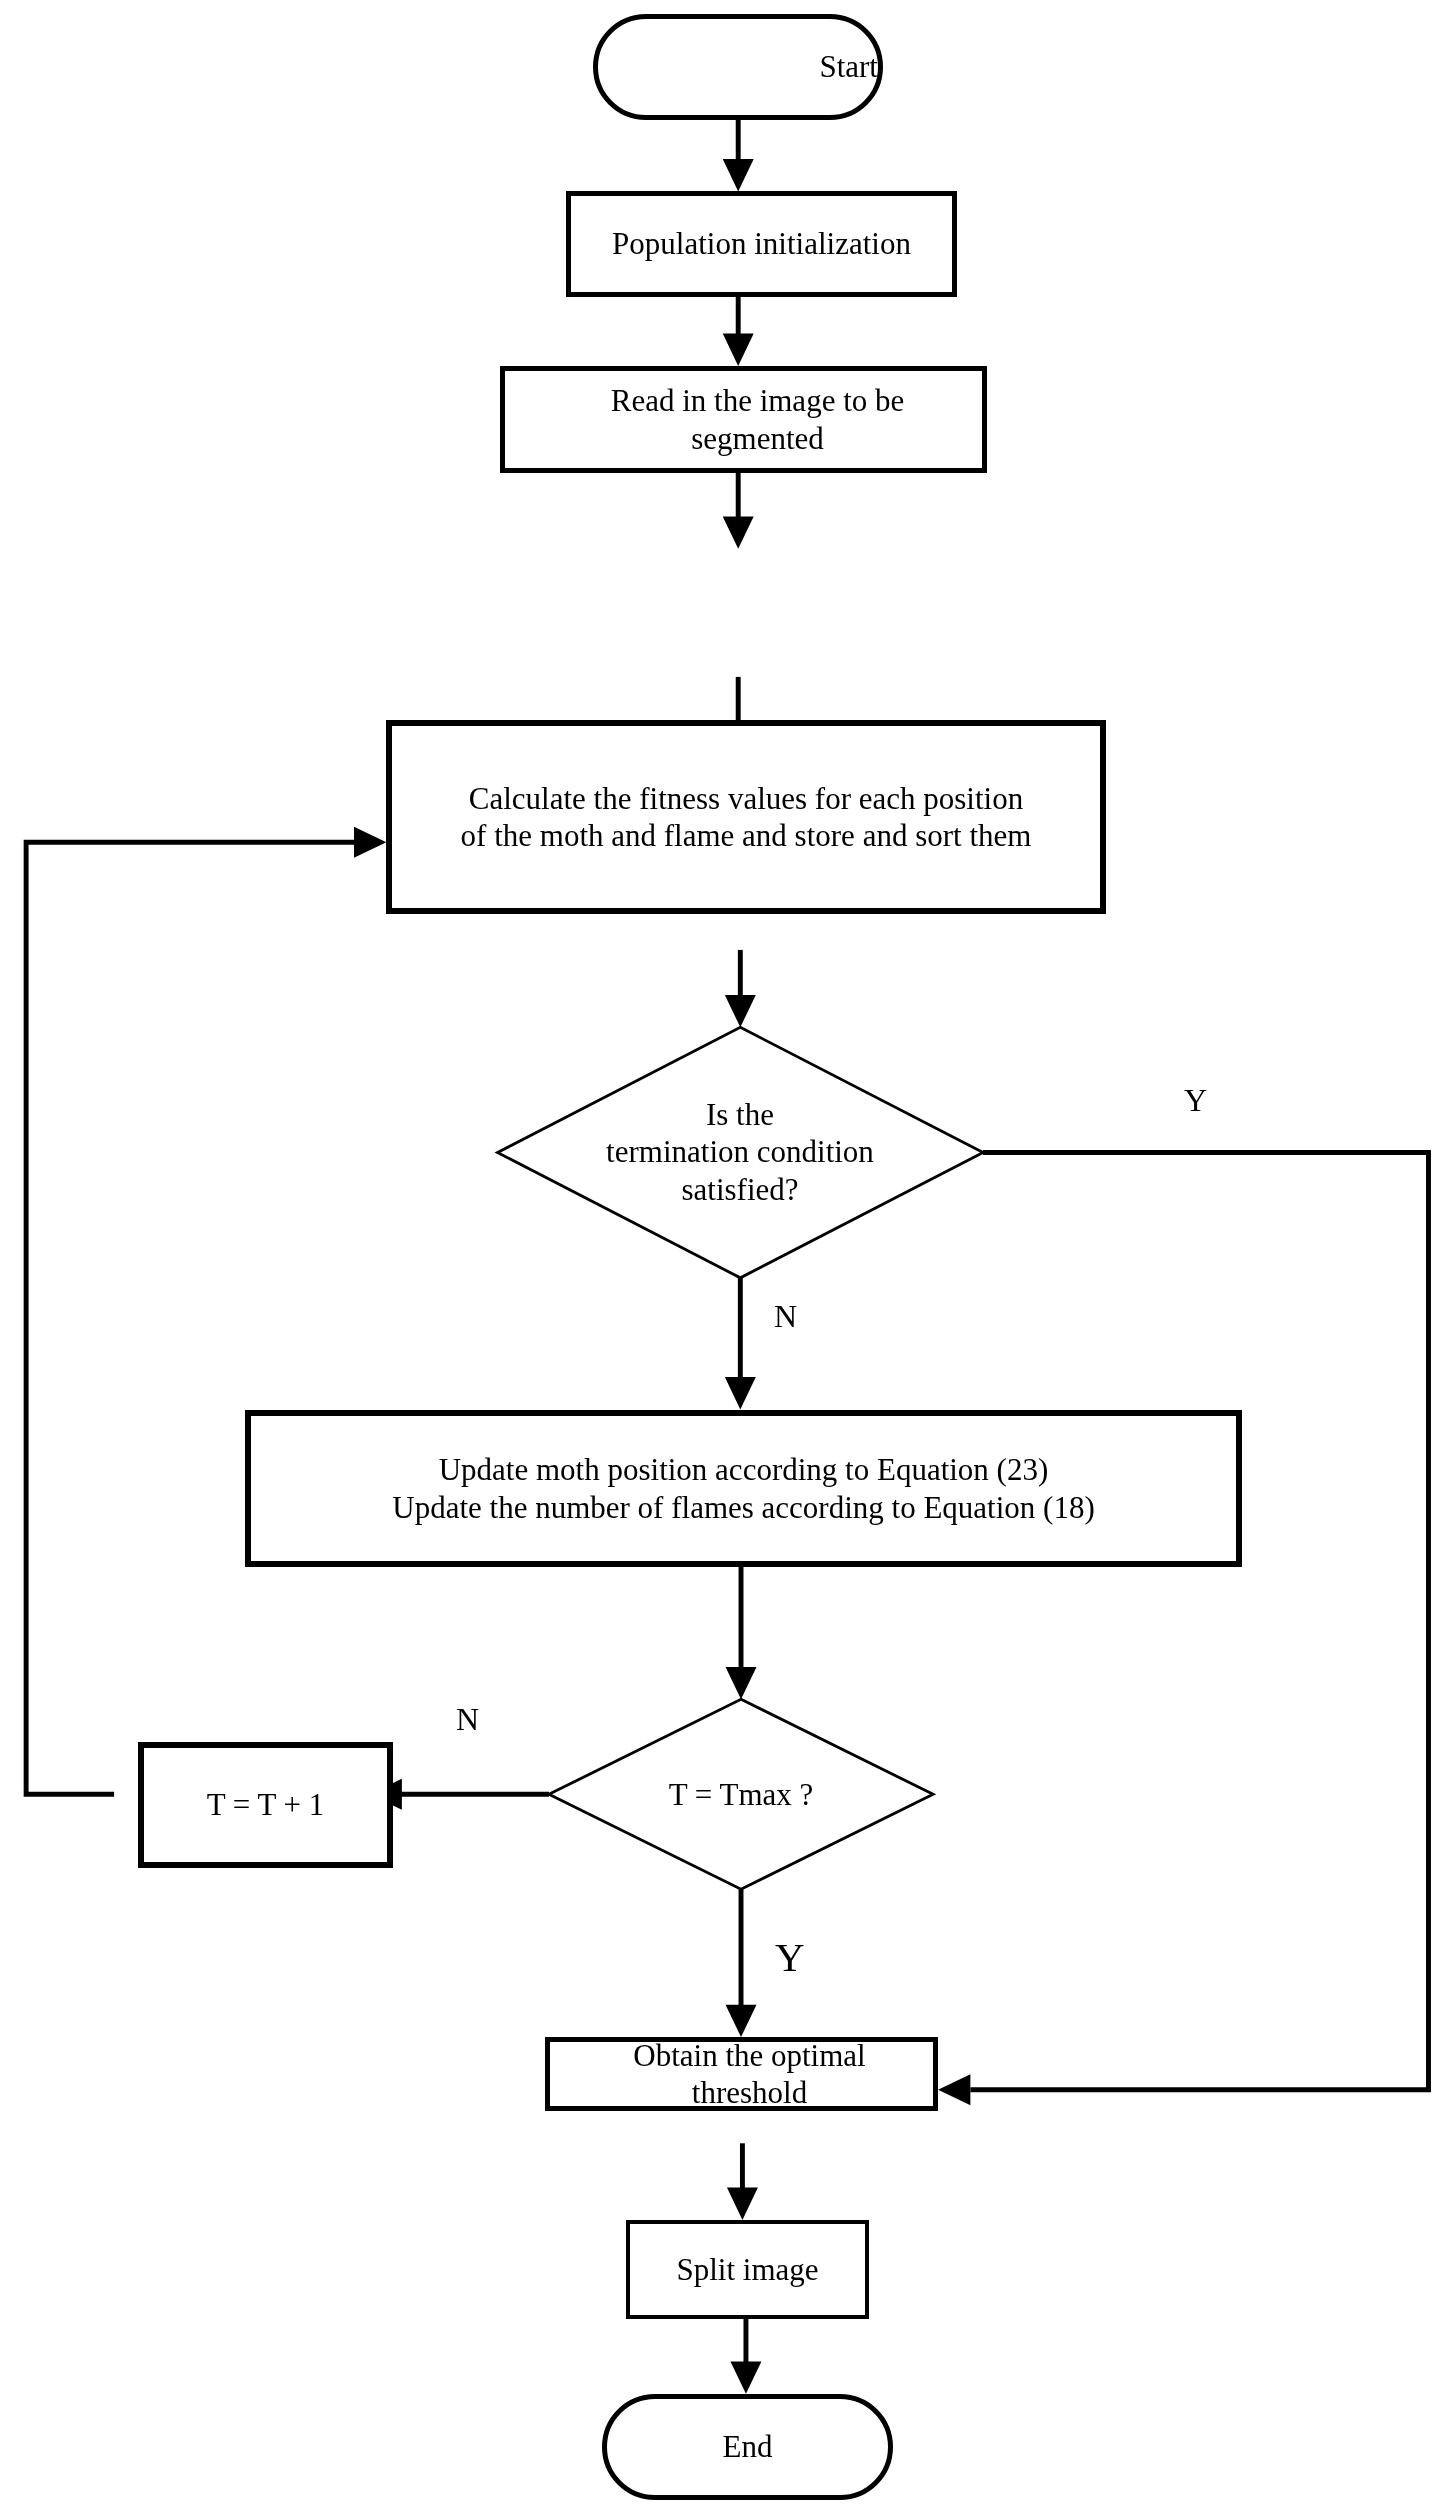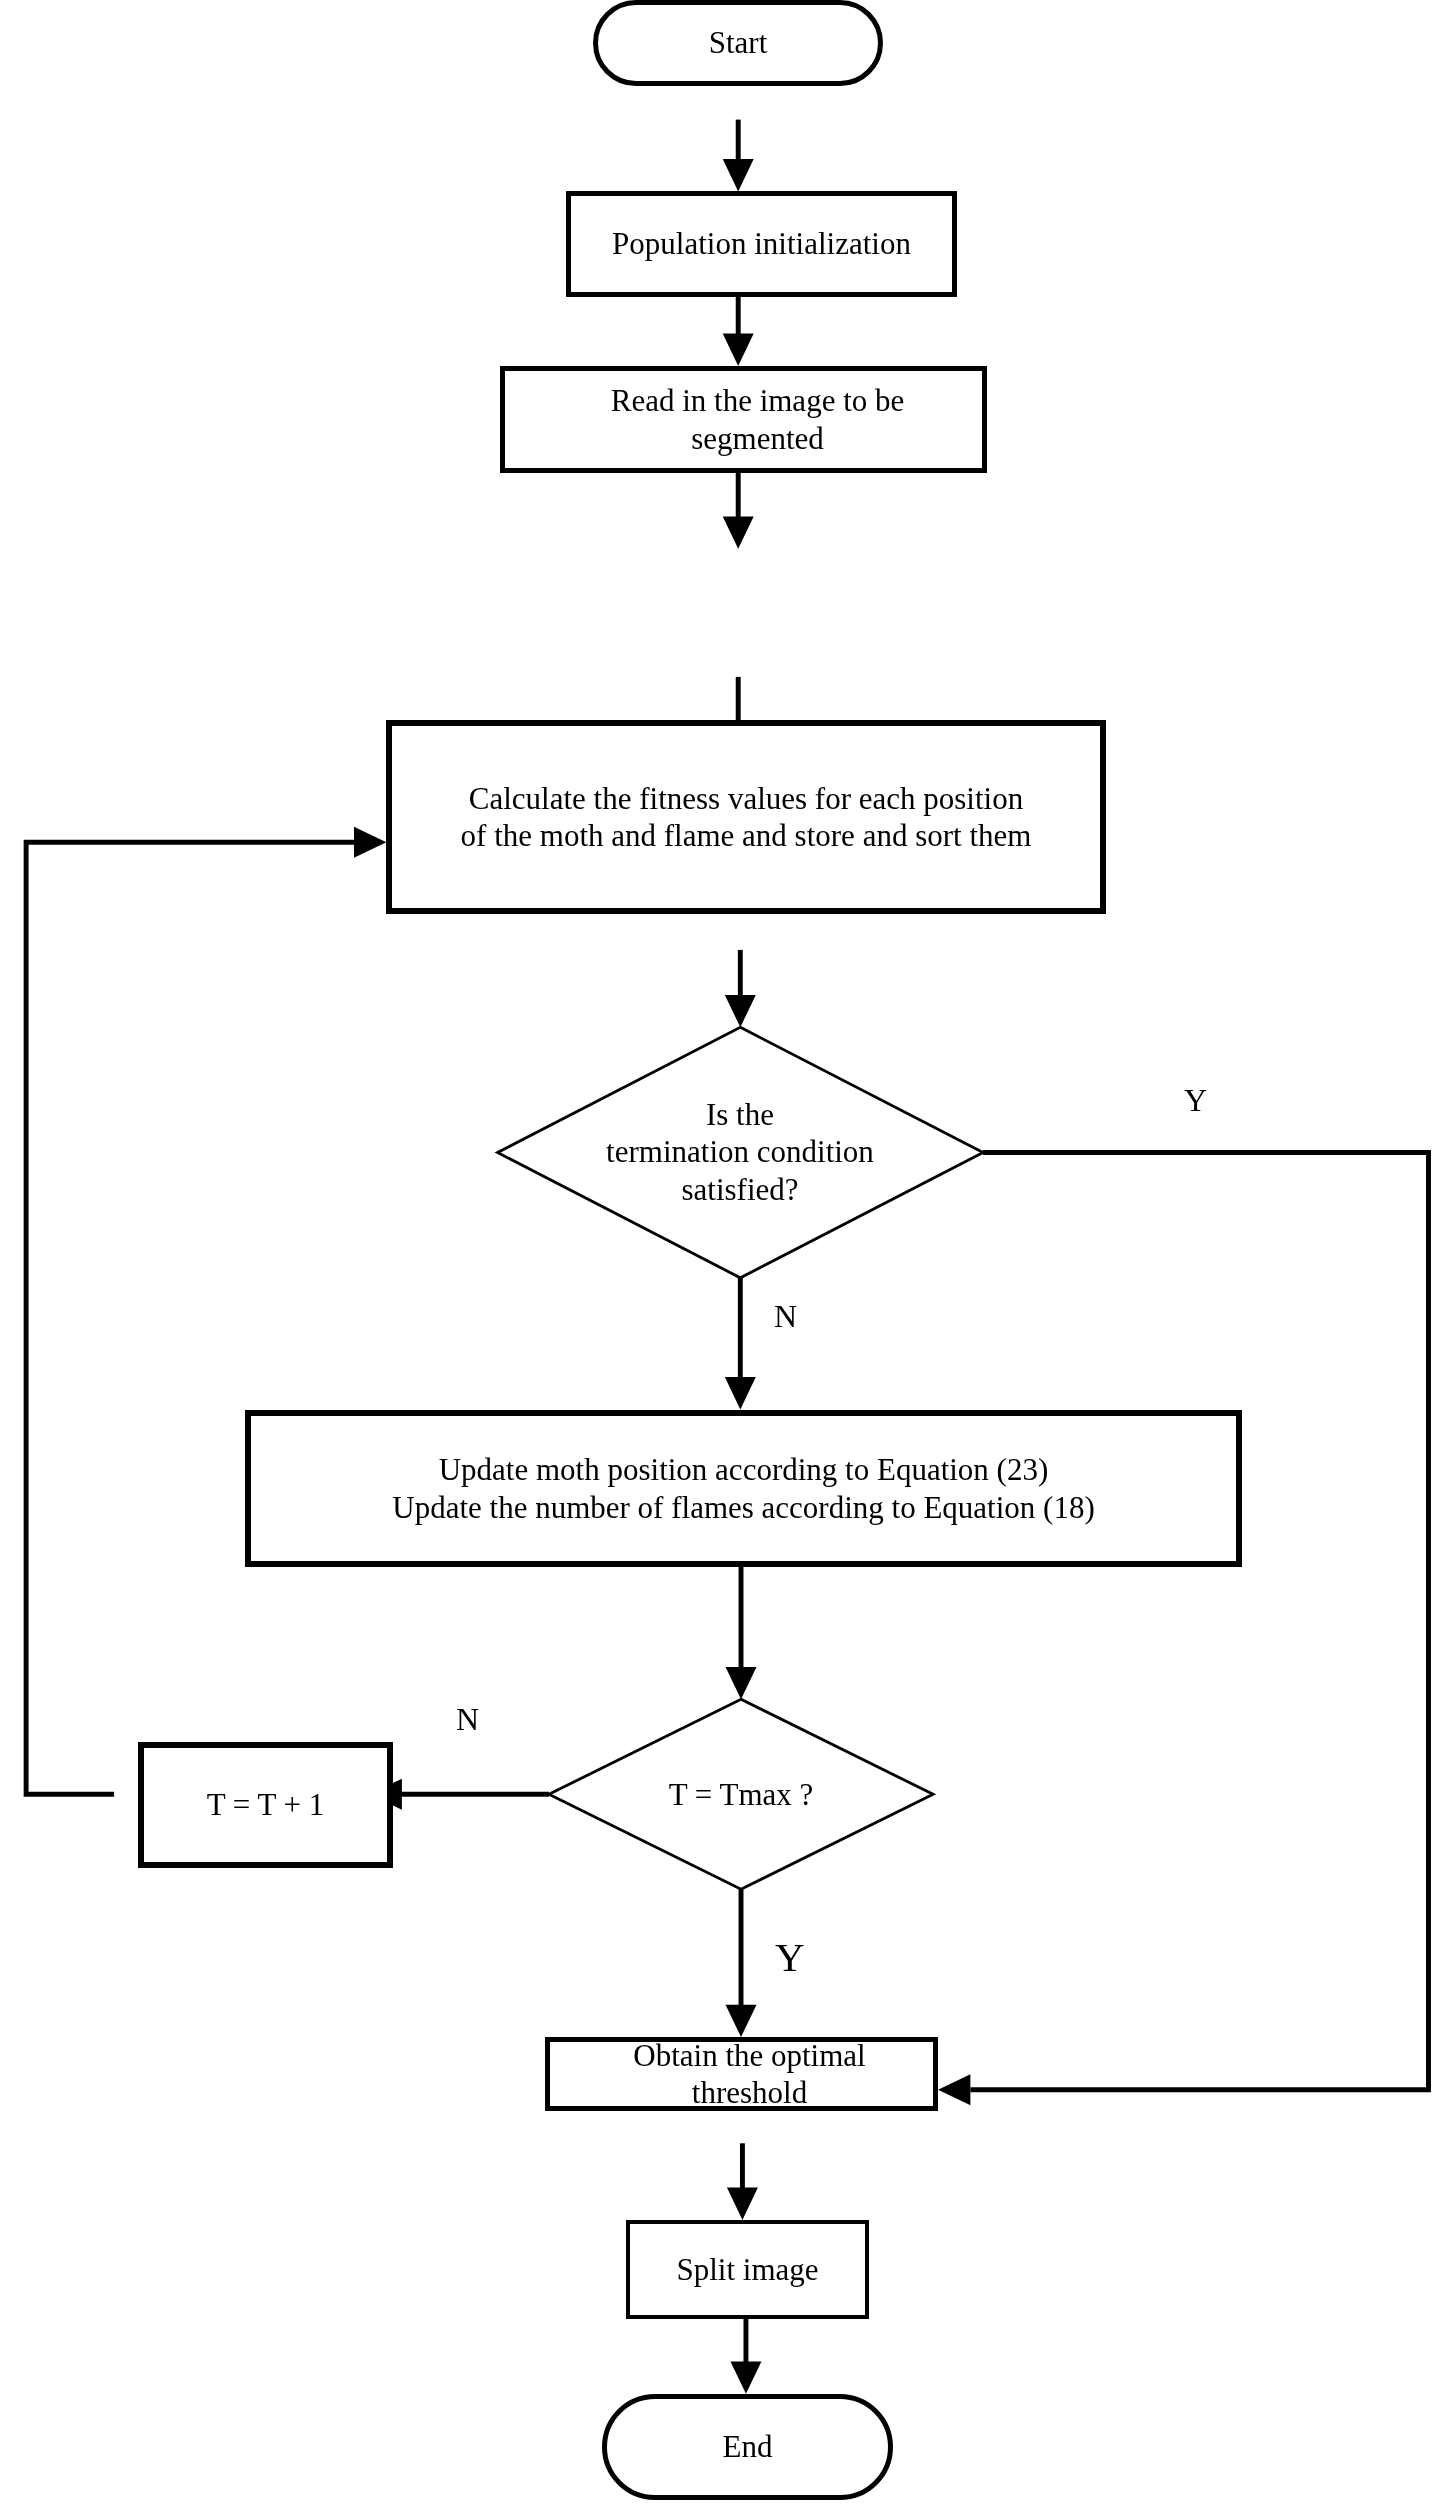--- a/index.html
+++ b/index.html
@@ -39,21 +39,21 @@
     position:absolute;
     font-size:32px;
     line-height:1;
     z-index:4;
     color:#000;
   }
   .edge-label.big{font-size:41px;}
   svg{display:block;}
 
   
-  .n-start     {left:593px;  top:0;   width:290px;  height:86px;}
+  .n-start     {left:593px;  top:14px;   width:290px;  height:106px;justify-content:flex-end;}
   .n-population{left:566px;  top:191px;  width:391px;  height:106px;}
   .n-read      {left:500px;  top:366px;  width:487px;  height:107px;padding-left:28px;}
   .n-dispersion{left:500px;  top:549px;  width:487px;  height:128px;}
   .n-fitness   {left:386px;  top:720px; width:720px; height:194px; border-width:6.3px;}
   .n-update    {left:245px;  top:1410px; width:997px; height:157px; border-width:6.3px;}
   .n-tbox      {left:114px;  top:1742px; width:255px;  height:126px; border-width:6.3px;margin-left:24px;}
   .n-obtain    {left:545px;  top:2037px; width:393px;  height:74px;padding-left:16px;}
   .n-split     {left:626px;  top:2220px; width:243px;  height:99px; border-width:4.9px;}
   .n-end       {left:602px;  top:2394px; width:291px;  height:106px;}
 

